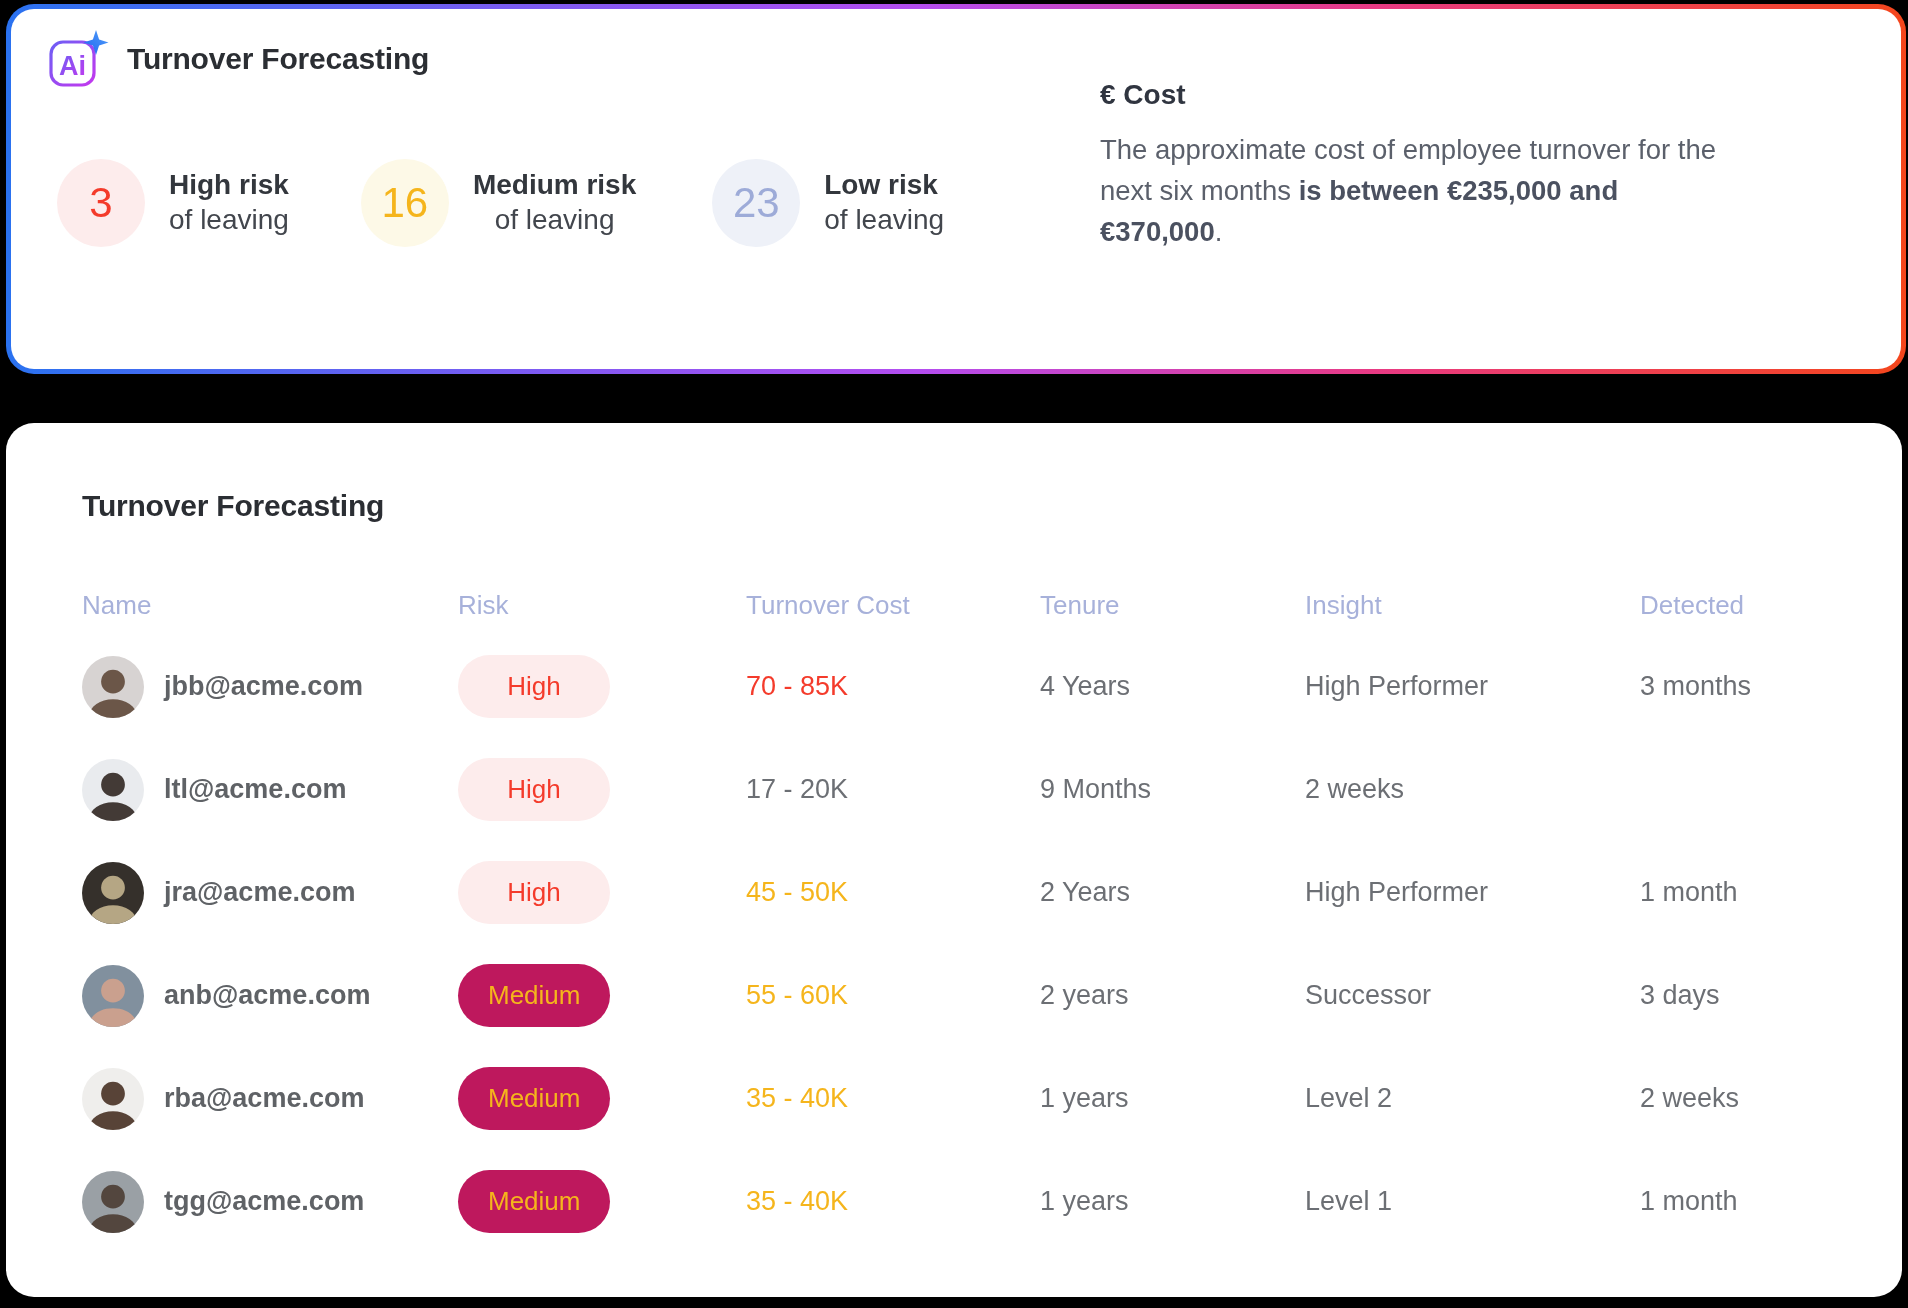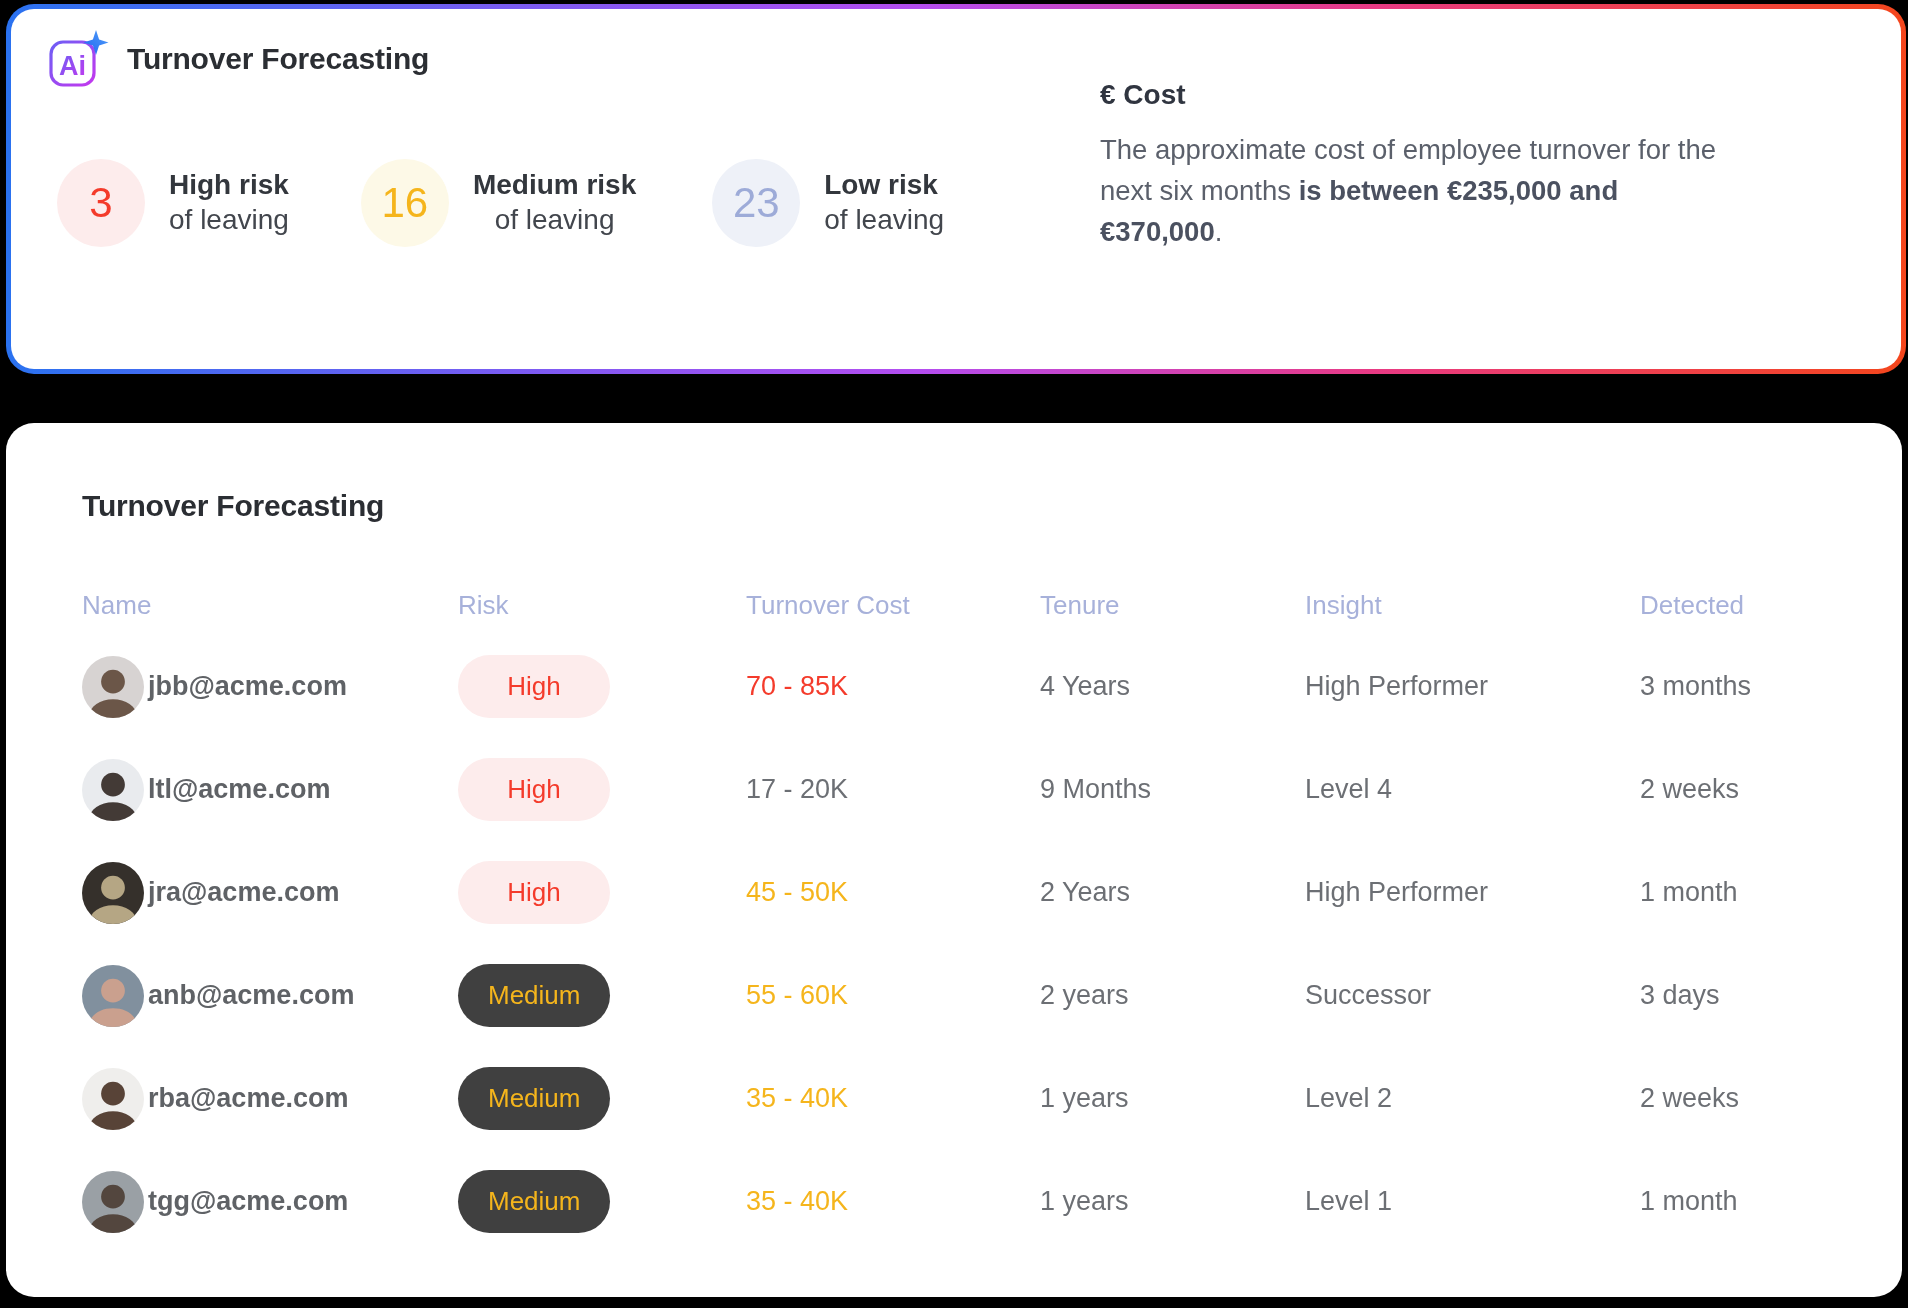--- a/index.html
+++ b/index.html
@@ -39,29 +39,29 @@
   .card-table{position:absolute;left:6px;top:423px;width:1896px;height:874px;border-radius:28px;background:#fff;}
   .tbl-title{position:absolute;left:76px;top:66px;font-size:30px;font-weight:700;color:#2b2e33;letter-spacing:-0.2px;}
 
   .grid{display:grid;grid-template-columns:376px 288px 294px 265px 335px 1fr;align-items:center;}
   .thead{position:absolute;left:76px;right:60px;top:160px;height:44px;}
   .thead .th{font-size:26px;font-weight:400;color:#a7b1da;}
 
   .tbody{position:absolute;left:76px;right:60px;top:212px;}
   .trow{height:103px;cursor:pointer;}
   .cell{display:flex;align-items:center;font-size:27px;color:#6c6f74;}
-  .name-cell{gap:4px;text-align:center;}
+  .name-cell{gap:20px;text-align:center;}
   .avatar{width:62px;height:62px;border-radius:50%;overflow:hidden;flex:0 0 62px;position:relative;display:block;}
   .avatar svg{position:absolute;left:0;bottom:-4px;width:62px;height:62px;}
   .email{font-size:27px;font-weight:700;color:#5f6266;}
 
   .pill{display:inline-flex;align-items:center;justify-content:center;min-width:152px;height:63px;
     padding:0 30px;border-radius:32px;font-size:26px;font-weight:500;box-sizing:border-box;}
   .pill[data-tone="high"]{background:#fdecec;color:#f43b2b;}
-  .pill[data-tone="medium"]{background:#404040;color:#f5b51c;}
+  .pill[data-tone="medium"]{background:#be185d;color:#f5b51c;}
 
   .cost-val{font-size:27px;font-weight:500;}
   .cost-val[data-tone="red"]{color:#f43b2b;}
   .cost-val[data-tone="amber"]{color:#f5b51c;}
   .cost-val[data-tone="gray"]{color:#6c6f74;font-weight:400;}
 </style>
 </head>
 <body>
 
 <div id="page">
@@ -174,23 +174,20 @@
         <div class="cell">
             <span class="pill" data-tone="high">High</span>
           </div>
         <div class="cell">
             <span class="cost-val" data-tone="gray">17 - 20K</span>
           </div>
         <div class="cell">
             <span>9 Months</span>
           </div>
         <div class="cell">
-            <span>Level 4</span>
-          </div>
-        <div class="cell">
             <span>2 weeks</span>
           </div>
       </div>
 
       <div class="grid trow">
         <div class="cell name-cell">
           <span class="avatar" style="background:#35302b;color:#b5a684">
               <svg viewBox="0 0 24 24" fill="currentColor">
                 <circle cx="12" cy="8.4" r="4.6"></circle>
                 <path d="M2.2 23c.6-5.2 4.7-7.8 9.8-7.8s9.2 2.6 9.8 7.8z"></path>

